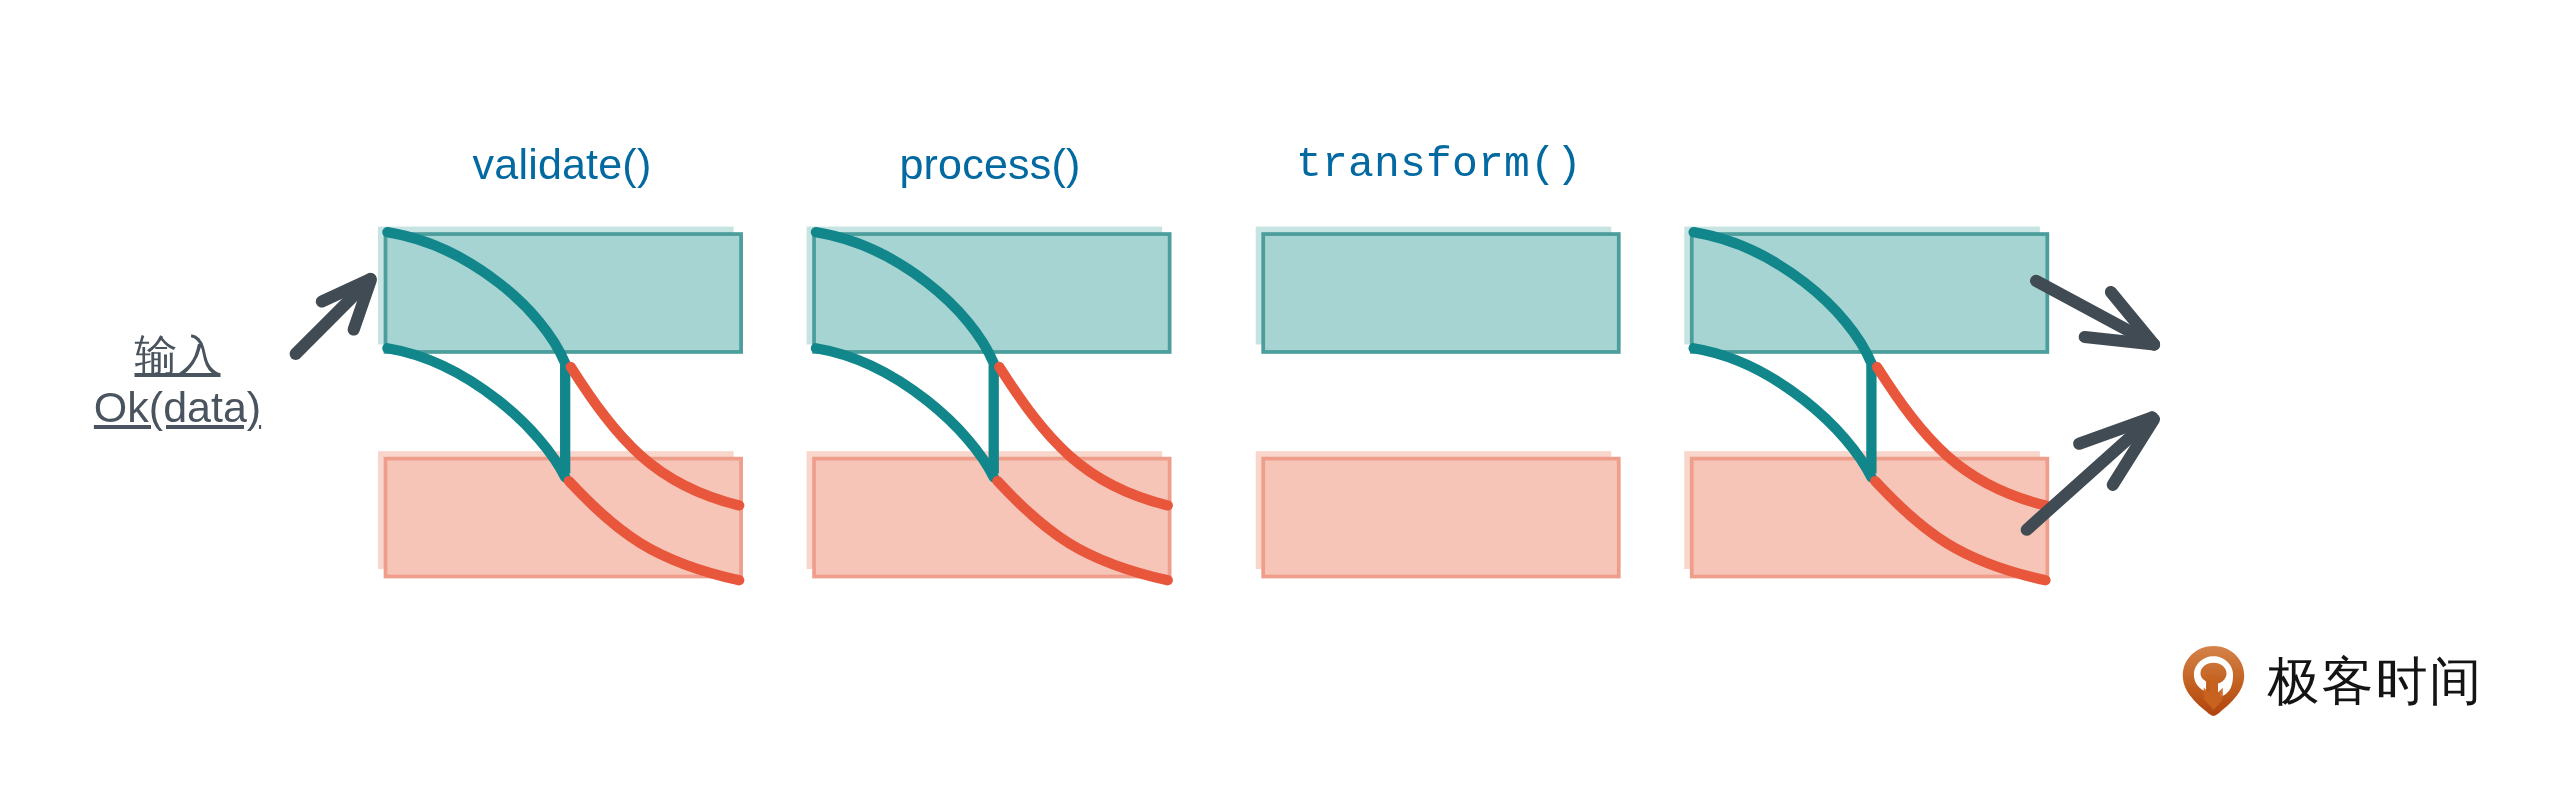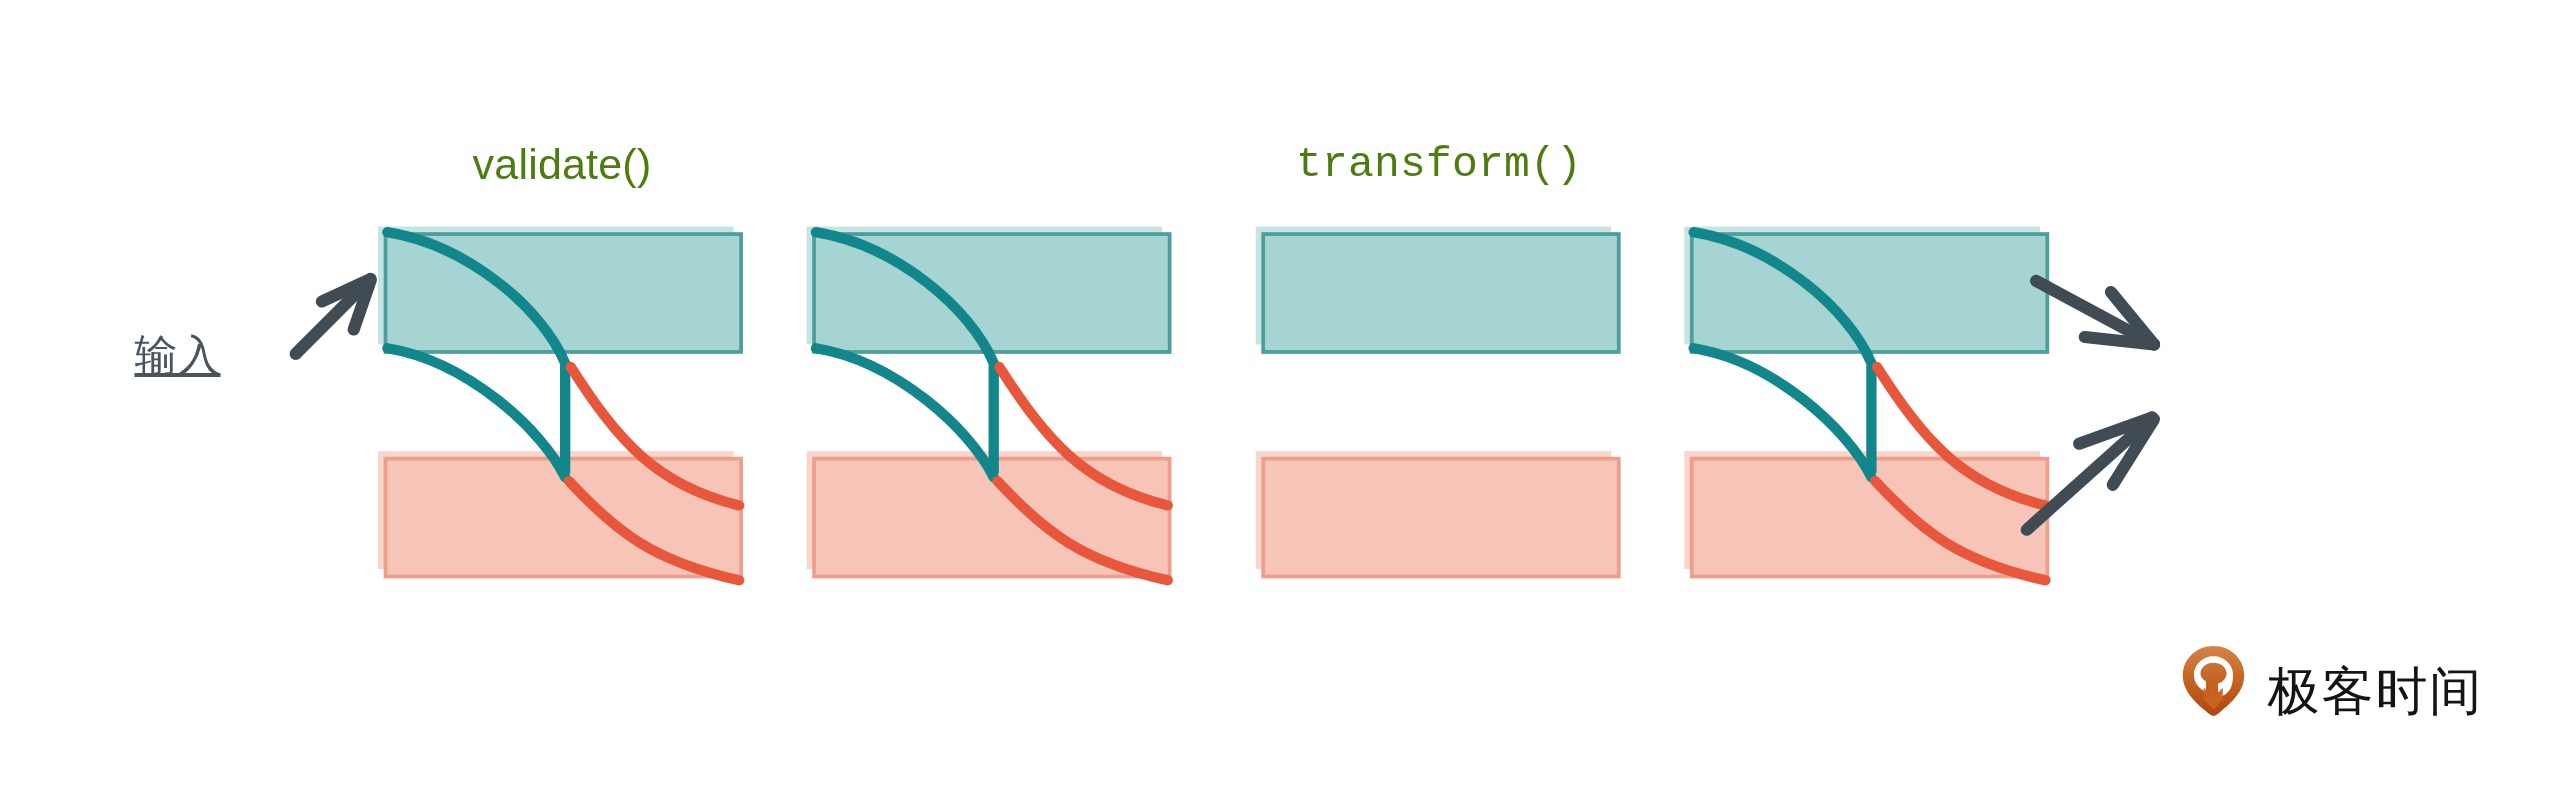--- a/index.html
+++ b/index.html
@@ -21,21 +21,21 @@
   }
   #scene {
     position: absolute;
     inset: 0;
     width: 2576px;
     height: 790px;
   }
   .stage-title {
     position: absolute;
     font-size: 43px;
-    color: #4d7c0f;
+    color: #0369a1;
     letter-spacing: 0.2px;
     white-space: nowrap;
     text-align: center;
     font-family: "Liberation Sans", "DejaVu Sans", sans-serif;
   }
   .side-label {
     position: absolute;
     font-size: 43px;
     color: #4a545e;
     line-height: 1.22;
@@ -43,21 +43,21 @@
     font-family: "Liberation Sans", "DejaVu Sans", sans-serif;
   }
   .side-label.input-label {
     text-align: center;
   }
   #brand {
     position: absolute;
     left: 2180px;
     top: 644px;
     display: flex;
-    align-items: flex-end;
+    align-items: center;
     gap: 20.6px;
   }
   #brand .brand-mark {
     width: 67px;
     height: 73px;
     flex: 0 0 auto;
   }
   #brand .brand-text {
     font-size: 52px;
     color: #141414;
@@ -146,24 +146,26 @@
     </g>
     <g stroke="#414b54" stroke-width="13" stroke-linecap="round" fill="none">
       <path d="M2166,566 L2300,446"></path>
       <path d="M2222,474 L2300,446"></path>
       <path d="M2258,518 L2302,448"></path>
     </g>
 
   </svg>
 
   <div class="stage-title" style="left:384px; top:140px; width:356px;">validate()</div>
+  <div class="stage-title" style="left:812px; top:140px; width:356px;">process()</div>
   <div class="stage-title" style="left:1261px; top:140px; width:356px;font-family:Liberation Mono, monospace;">transform()</div>
 
   <div class="side-label input-label" style="left:37px; top:329px; width:281px;text-decoration:underline;">
     <div>输入</div>
+    <div>Ok(data)</div>
   </div>
 
 
   <div id="brand">
     <svg class="brand-mark" viewBox="0 0 72 78">
       <defs>
         <linearGradient id="pinGrad" x1="0" y1="0" x2="0" y2="1">
           <stop offset="0%" stop-color="#d4834a"></stop>
           <stop offset="55%" stop-color="#c2601f"></stop>
           <stop offset="100%" stop-color="#b2430f"></stop>

